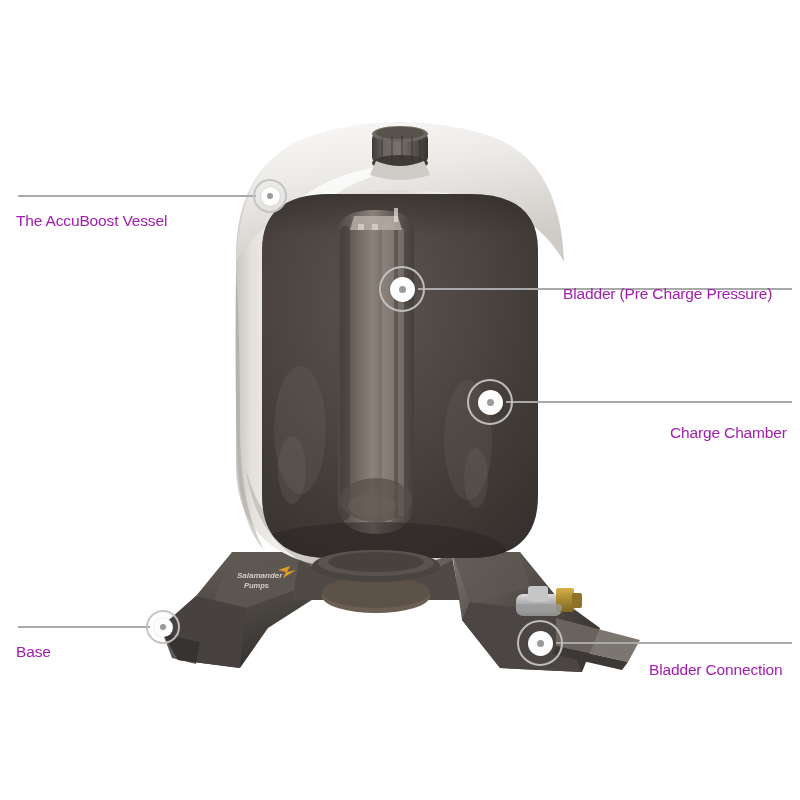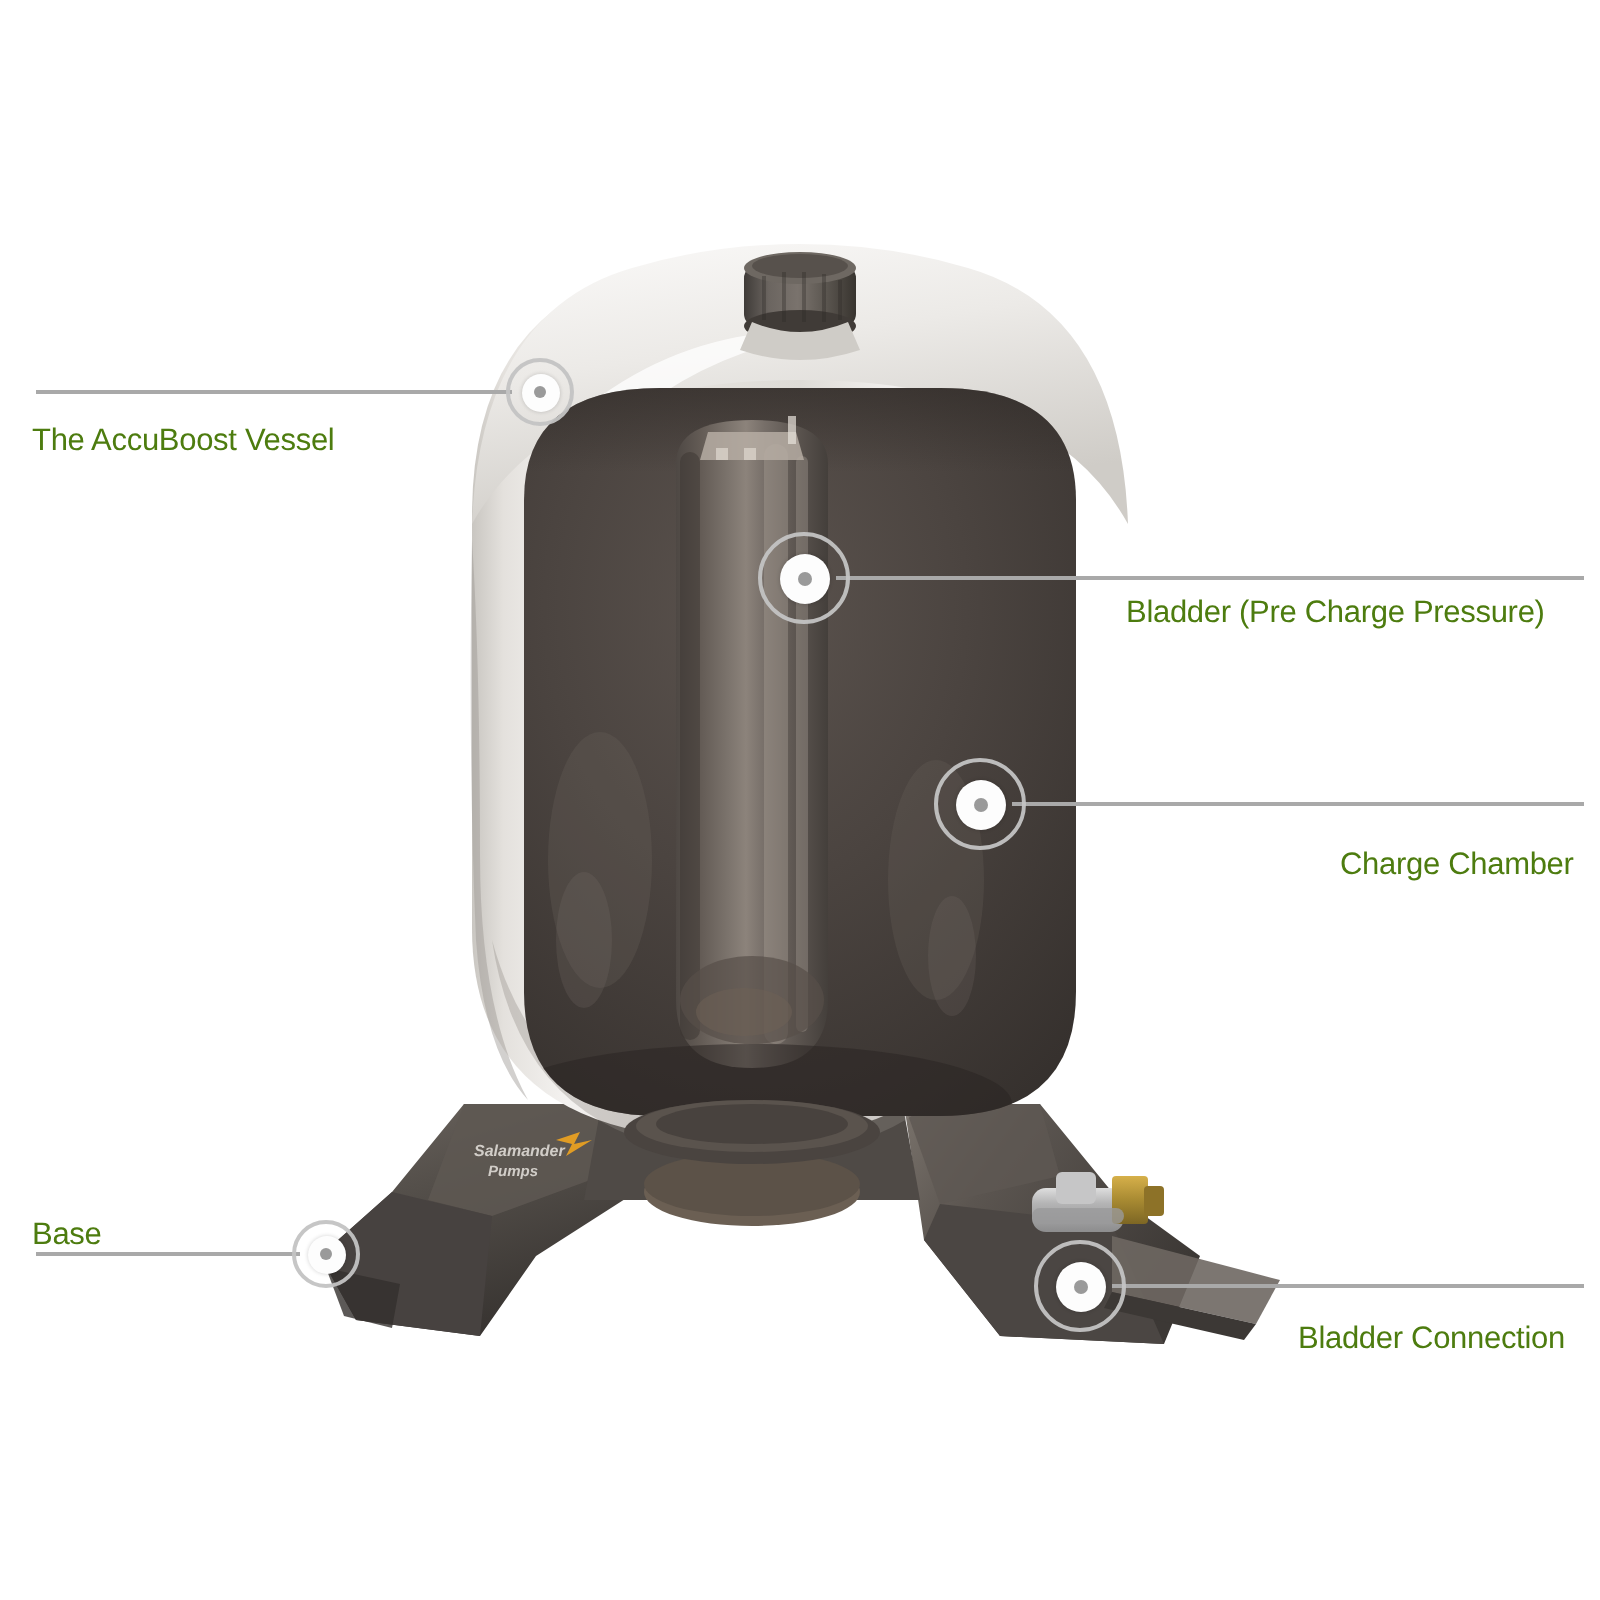--- a/index.html
+++ b/index.html
@@ -15,21 +15,21 @@
     background: #ffffff;
     overflow: hidden;
     font-family: "Liberation Sans", "DejaVu Sans", sans-serif;
   }
 
   
   .callout-label {
     position: absolute;
     font-size: 15.5px;
     letter-spacing: -0.15px;
-    color: #4d7c0f;
+    color: #a21caf;
     white-space: nowrap;
     line-height: 1;
   }
   .callout-label.right { text-align: left; }
 
   
   .leader {
     position: absolute;
     height: 2px;
     background: #a9a9a9;
@@ -273,37 +273,37 @@
     <span class="pip"></span>
   </div>
   <div class="callout-label" style="left:16px; top:213px;">The AccuBoost Vessel</div>
 
   <div class="leader" style="left:418px; top:288px; width:374px;"></div>
   <div class="marker md" style="left:379px; top:266px;">
     <span class="ring"></span>
     <span class="disc"></span>
     <span class="pip"></span>
   </div>
-  <div class="callout-label right" style="left:563px; top:299px;text-align:right;">Bladder (Pre Charge Pressure)</div>
+  <div class="callout-label right" style="left:563px; top:286px;text-align:right;">Bladder (Pre Charge Pressure)</div>
 
   <div class="leader" style="left:506px; top:401px; width:286px;"></div>
   <div class="marker md" style="left:467px; top:379px;">
     <span class="ring"></span>
     <span class="disc"></span>
     <span class="pip"></span>
   </div>
   <div class="callout-label right" style="left:670px; top:425px;">Charge Chamber</div>
 
   <div class="leader" style="left:18px; top:626px; width:132px;"></div>
   <div class="marker sm" style="left:146px; top:610px;">
     <span class="ring"></span>
     <span class="disc"></span>
     <span class="pip"></span>
   </div>
-  <div class="callout-label" style="left:16px; top:610px;">Base</div>
+  <div class="callout-label" style="left:16px; top:644px;">Base</div>
 
   <div class="leader" style="left:556px; top:642px; width:236px;"></div>
   <div class="marker md" style="left:517px; top:620px;">
     <span class="ring"></span>
     <span class="disc"></span>
     <span class="pip"></span>
   </div>
   <div class="callout-label right" style="left:649px; top:662px;">Bladder Connection</div>
 
 </div>

